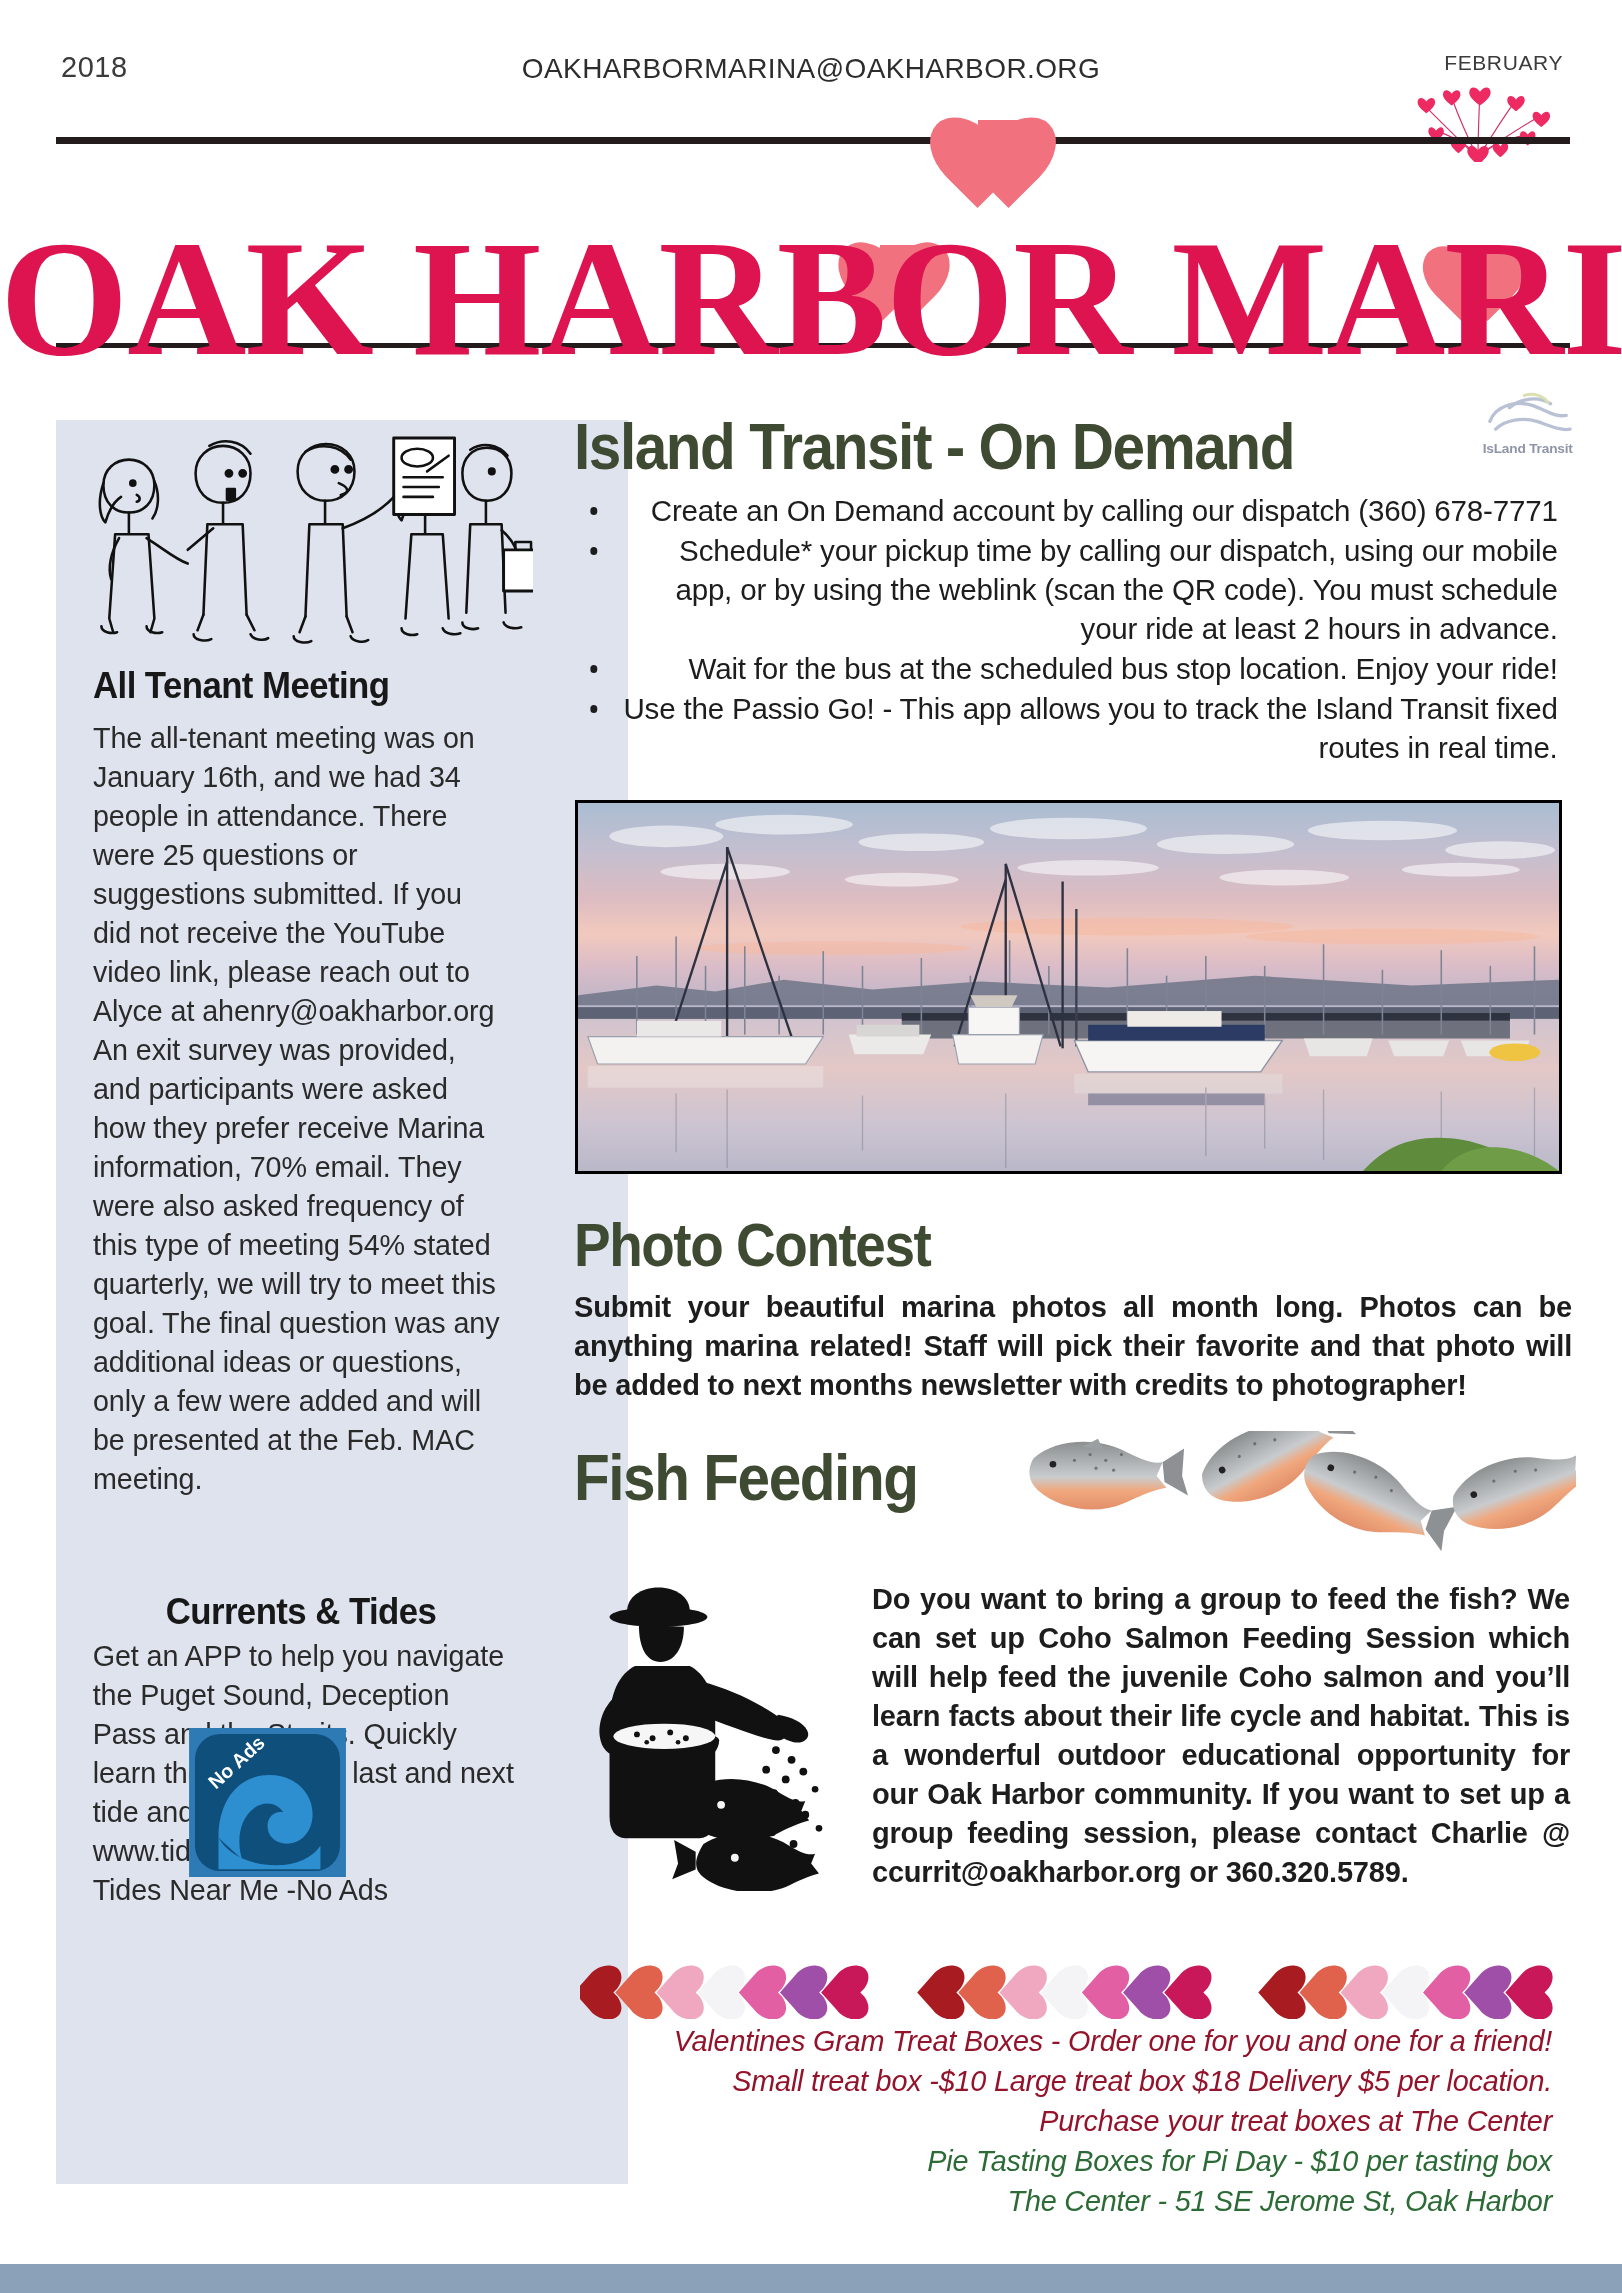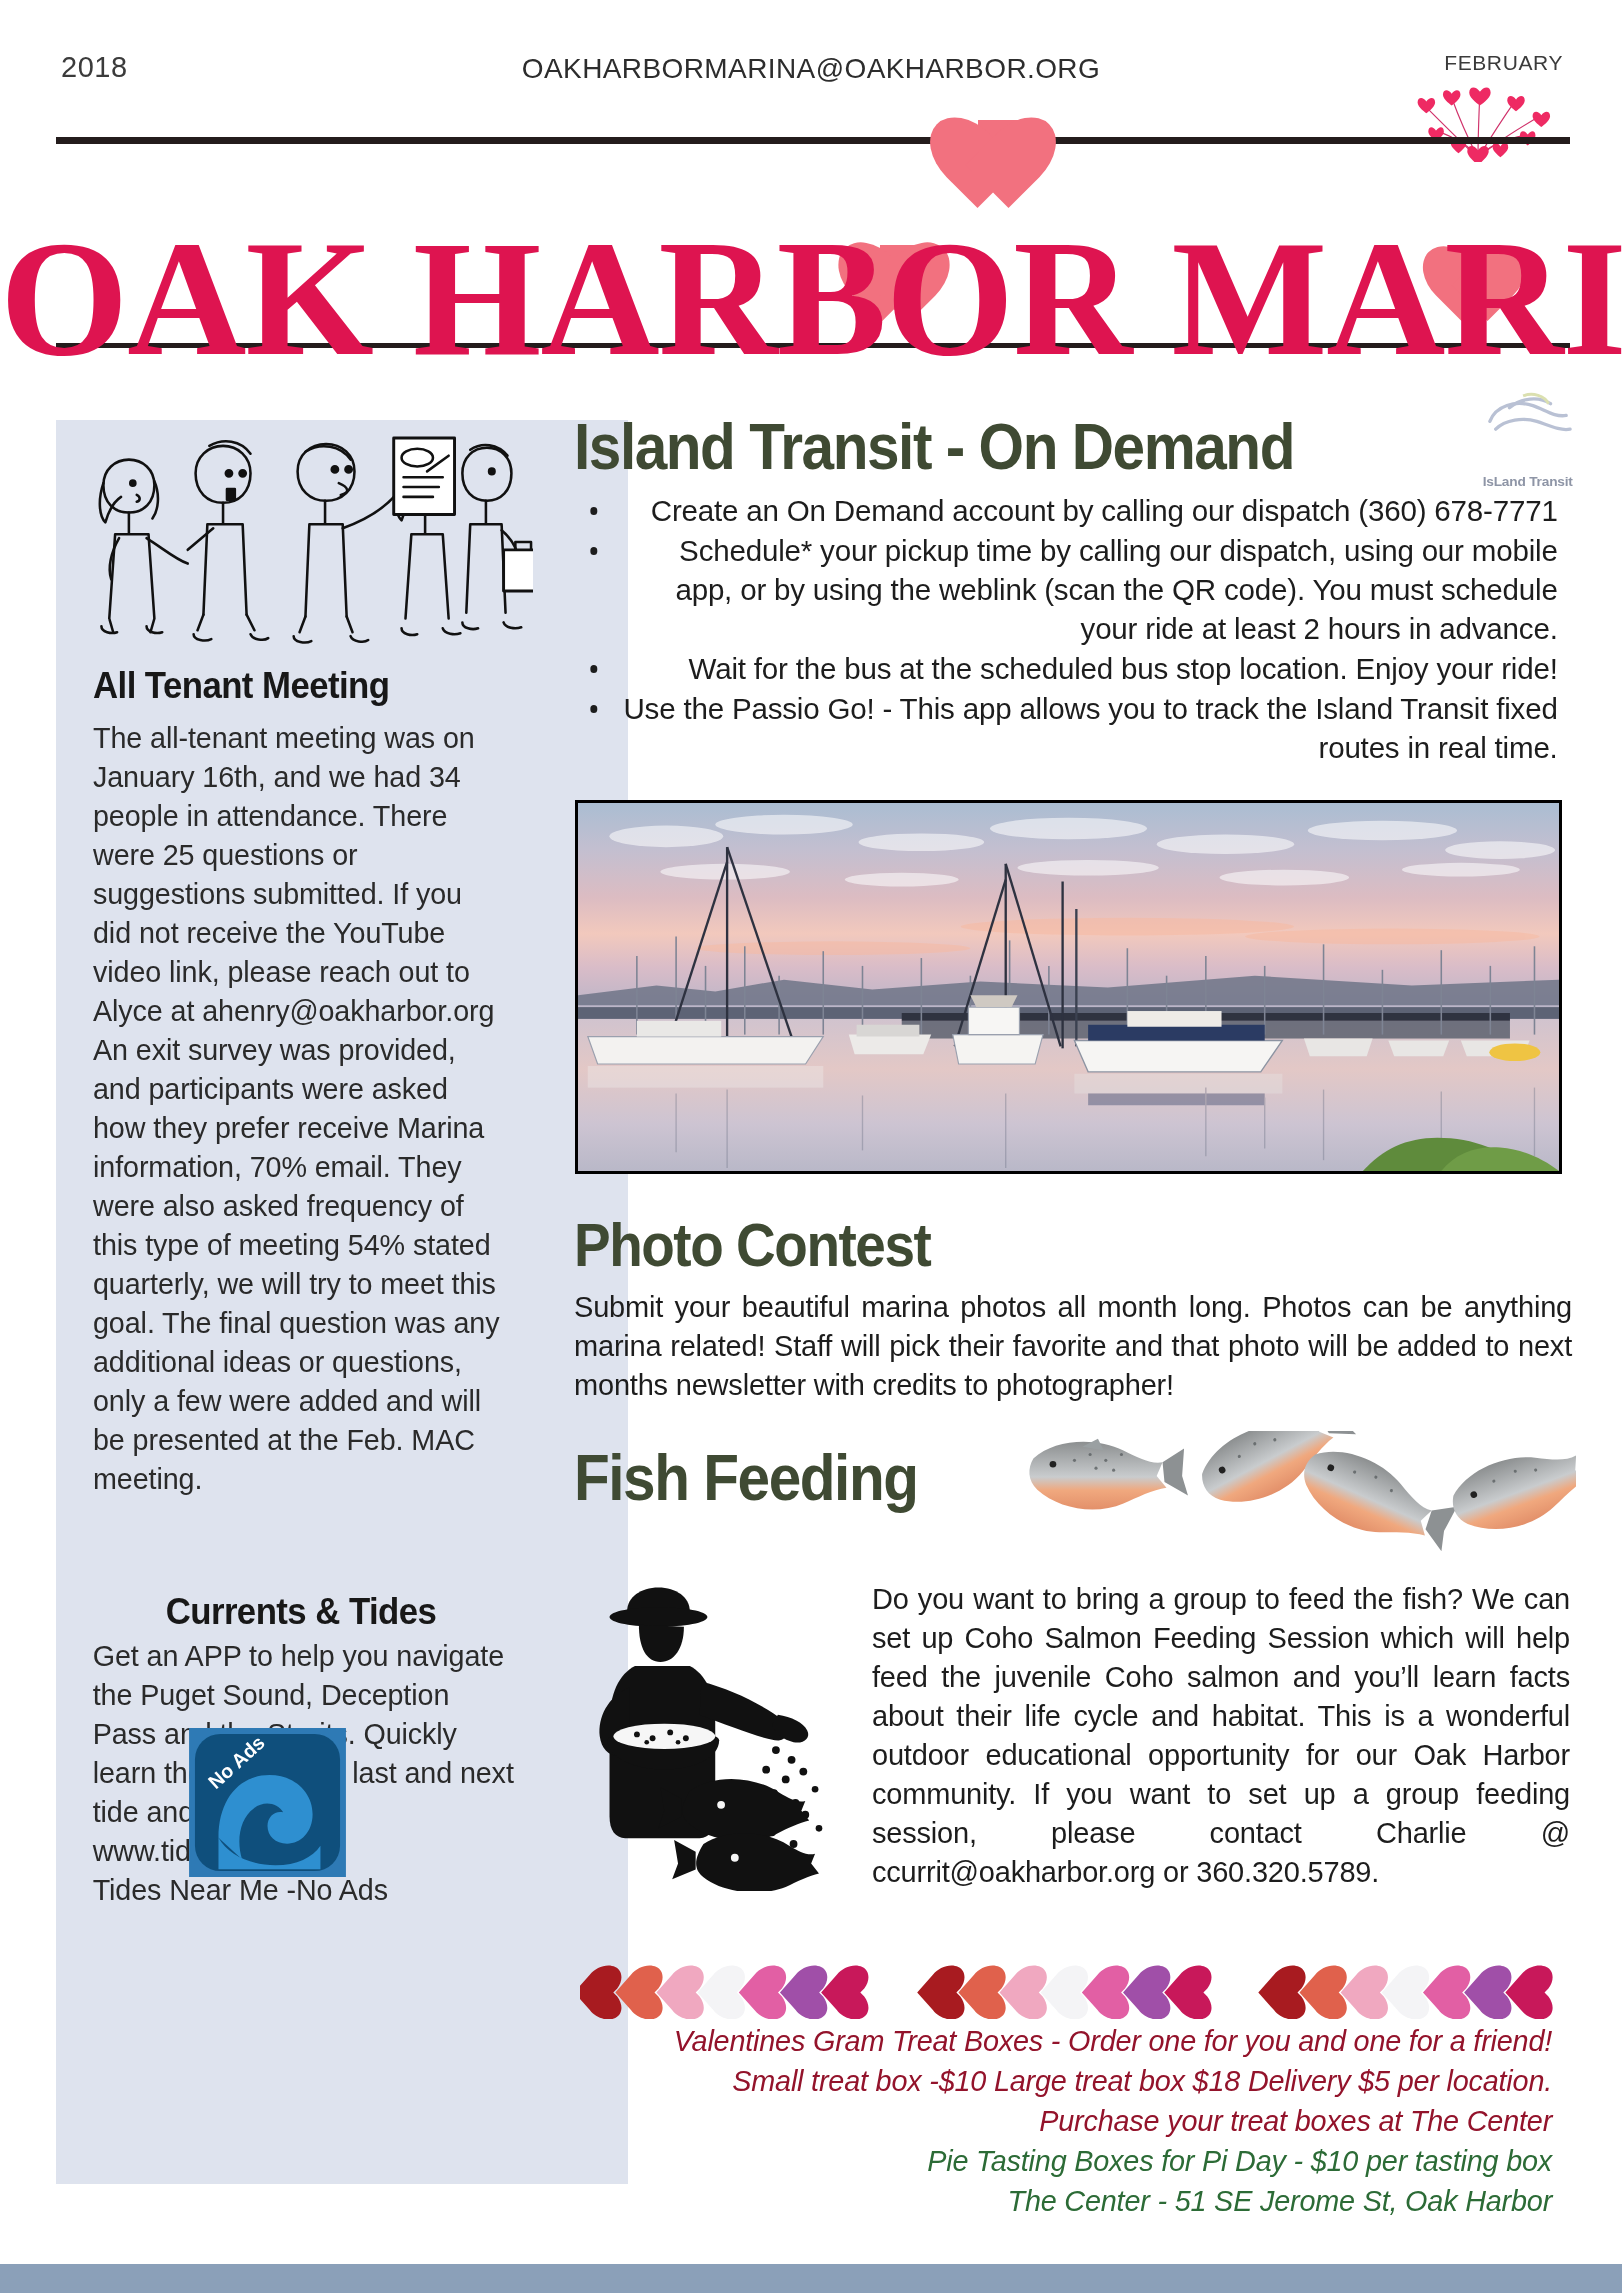--- a/index.html
+++ b/index.html
@@ -83,38 +83,38 @@
     font-weight:700;color:#3f4a33;
     letter-spacing:-1.6px;
     transform:scaleX(.9);transform-origin:left center;
     white-space:nowrap;
   }
   #it-title{font-size:65px;line-height:69px;}
   #pc-title{font-size:61px;line-height:65px;}
   #ff-title{font-size:65px;line-height:69px;}
 
   .it-logo{position:absolute;right:-13.7px;top:-19.6px;width:116px;height:67px;text-align:center;}
-  .it-logo .lbl{font-size:13.7px;font-weight:700;color:#8e95a6;letter-spacing:-0.2px;margin-top:33px;}
+  .it-logo .lbl{font-size:13.7px;font-weight:700;color:#8e95a6;letter-spacing:-0.2px;}
 
   ul.bullets{margin:9.8px 0 0 0;padding:0 0 0 41px;list-style:none;text-align:right;}
   ul.bullets li{
     position:relative;font-size:30px;line-height:39px;color:#1d1d1d;
     margin-bottom:1px;letter-spacing:-0.2px;
     transform:scaleX(.985);transform-origin:left top;
   }
   ul.bullets li:before{
     content:"";position:absolute;left:-25.5px;top:16.7px;
     width:7.8px;height:7.8px;border-radius:50%;background:#1d1d1d;
   }
 
   .photo{
     position:absolute;left:575px;top:800px;width:987px;height:374px;
     border:3.9px solid #000;box-sizing:border-box;overflow:hidden;
   }
-  .just{text-align:justify;font-size:29px;line-height:39px;color:#1d1d1d;letter-spacing:-0.2px;}
+  .just{text-align:justify;font-size:29px;line-height:39px;color:#1d1d1d;letter-spacing:-0.2px;font-weight:bold;}
 
   .fish-strip{position:absolute;left:1027px;top:1431px;width:549px;height:137px;}
 
   .feeder{position:absolute;left:584px;top:1568px;width:284px;height:323px;}
   .ff-body{position:absolute;left:872px;top:1580px;width:698px;}
 
   .chev-row{position:absolute;left:580px;top:1962px;width:990px;height:57px;}
   .valentine{position:absolute;left:574px;top:2021px;width:998px;text-align:right;}
   .v-line{
     font-family:"Liberation Sans", sans-serif;

